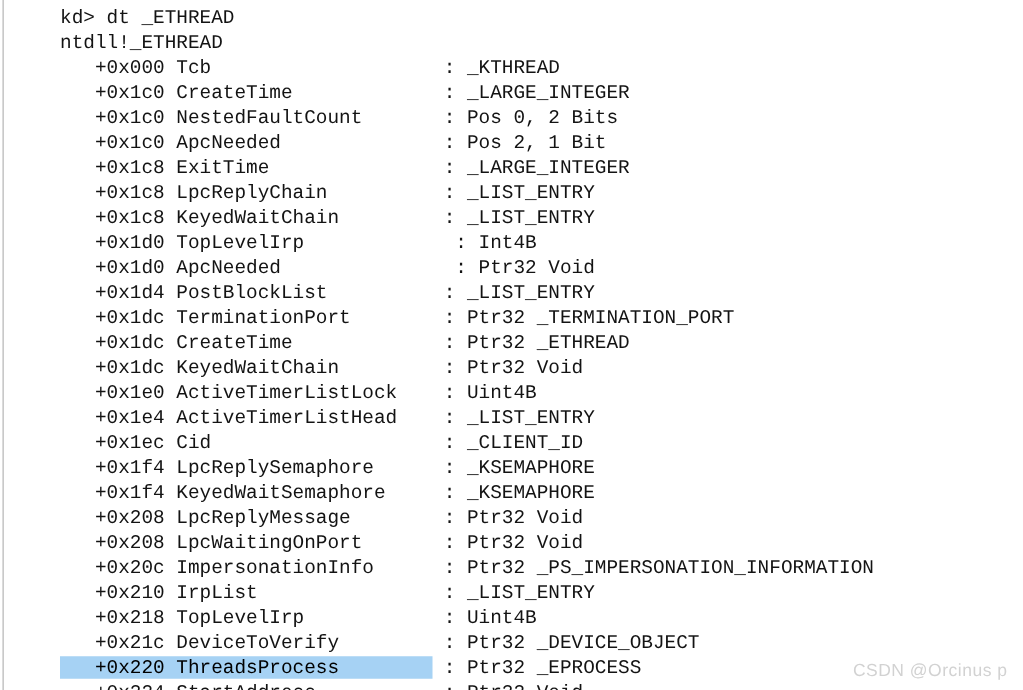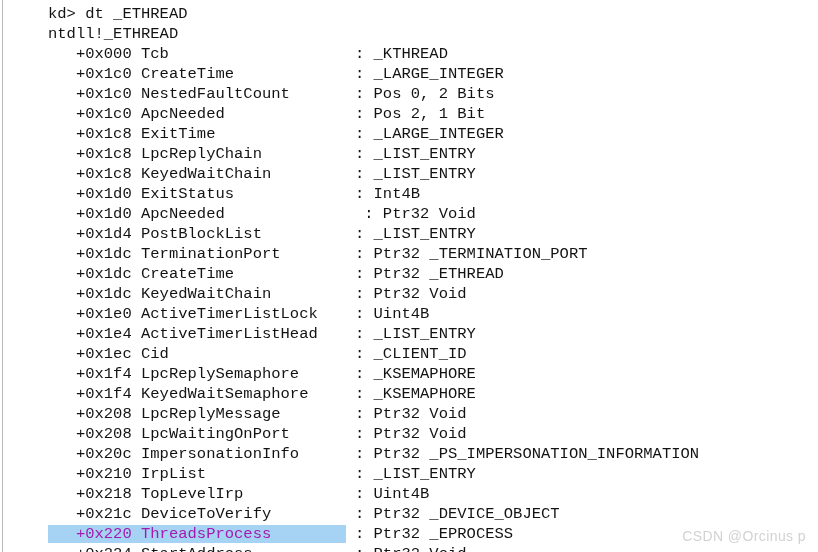--- a/index.html
+++ b/index.html
@@ -42,21 +42,21 @@
     letter-spacing: 0px;
     color: #131313;
     white-space: pre;
     font-family: "Liberation Mono", "DejaVu Sans Mono", monospace;
   }
   .line .seg {
     white-space: pre;
   }
   .line.selected .sel {
     background: #a6d2f4;
-    color: #a21caf;
+    color: #000000;
   }
   #watermark {
     position: absolute;
     right: 12px;
     bottom: 8px;
     font-family: "Liberation Sans", "DejaVu Sans", sans-serif;
     font-size: 14px;
     color: #d2d2d2;
     letter-spacing: 0.4px;
     white-space: pre;
@@ -74,21 +74,21 @@
     <div class="line">kd&gt; dt _ETHREAD</div>
     <div class="line">ntdll!_ETHREAD</div>
     <div id="rows-host">
         <div class="line"><span class="seg sel">   +0x000 Tcb                   </span><span class="seg"> : _KTHREAD</span></div>
         <div class="line"><span class="seg sel">   +0x1c0 CreateTime            </span><span class="seg"> : _LARGE_INTEGER</span></div>
         <div class="line"><span class="seg sel">   +0x1c0 NestedFaultCount      </span><span class="seg"> : Pos 0, 2 Bits</span></div>
         <div class="line"><span class="seg sel">   +0x1c0 ApcNeeded             </span><span class="seg"> : Pos 2, 1 Bit</span></div>
         <div class="line"><span class="seg sel">   +0x1c8 ExitTime              </span><span class="seg"> : _LARGE_INTEGER</span></div>
         <div class="line"><span class="seg sel">   +0x1c8 LpcReplyChain         </span><span class="seg"> : _LIST_ENTRY</span></div>
         <div class="line"><span class="seg sel">   +0x1c8 KeyedWaitChain        </span><span class="seg"> : _LIST_ENTRY</span></div>
-        <div class="line"><span class="seg sel">   +0x1d0 ExitStatus            </span><span class="seg"> : Int4B</span></div>
+        <div class="line"><span class="seg sel">   +0x1d0 TopLevelIrp            </span><span class="seg"> : Int4B</span></div>
         <div class="line"><span class="seg sel">   +0x1d0 ApcNeeded              </span><span class="seg"> : Ptr32 Void</span></div>
         <div class="line"><span class="seg sel">   +0x1d4 PostBlockList         </span><span class="seg"> : _LIST_ENTRY</span></div>
         <div class="line"><span class="seg sel">   +0x1dc TerminationPort       </span><span class="seg"> : Ptr32 _TERMINATION_PORT</span></div>
         <div class="line"><span class="seg sel">   +0x1dc CreateTime            </span><span class="seg"> : Ptr32 _ETHREAD</span></div>
         <div class="line"><span class="seg sel">   +0x1dc KeyedWaitChain        </span><span class="seg"> : Ptr32 Void</span></div>
         <div class="line"><span class="seg sel">   +0x1e0 ActiveTimerListLock   </span><span class="seg"> : Uint4B</span></div>
         <div class="line"><span class="seg sel">   +0x1e4 ActiveTimerListHead   </span><span class="seg"> : _LIST_ENTRY</span></div>
         <div class="line"><span class="seg sel">   +0x1ec Cid                   </span><span class="seg"> : _CLIENT_ID</span></div>
         <div class="line"><span class="seg sel">   +0x1f4 LpcReplySemaphore     </span><span class="seg"> : _KSEMAPHORE</span></div>
         <div class="line"><span class="seg sel">   +0x1f4 KeyedWaitSemaphore    </span><span class="seg"> : _KSEMAPHORE</span></div>

